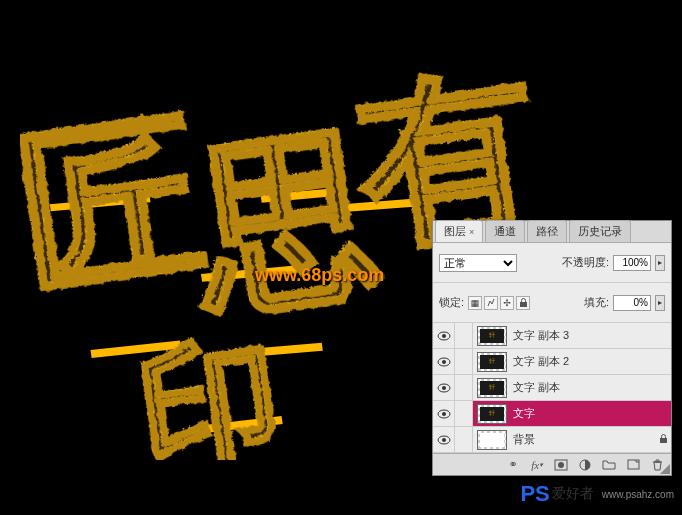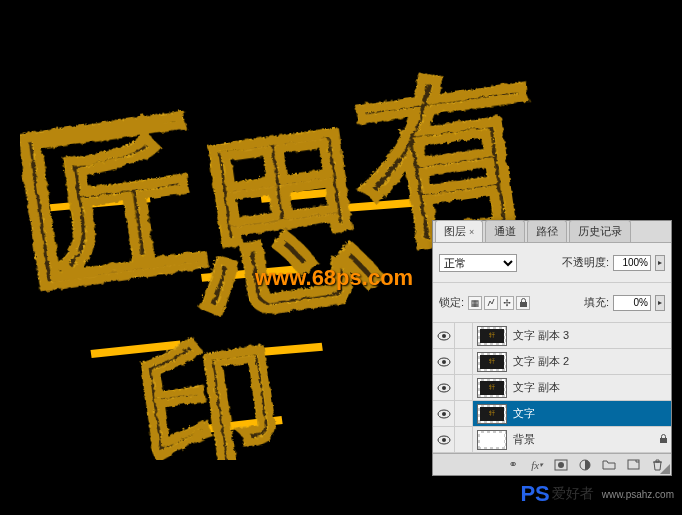--- a/index.html
+++ b/index.html
@@ -2,41 +2,41 @@
 <html><head>
 <meta charset="utf-8">
 <style>
 *{margin:0;padding:0;box-sizing:border-box;font-family:"Microsoft YaHei",SimSun,Arial,sans-serif}
 body{width:682px;height:515px;background:#fff;position:relative;overflow:hidden}
 .canvas-area{position:absolute;left:0;top:0;width:682px;height:515px;background:#000}
 .golden-text{position:absolute;left:20px;top:60px;width:560px;height:400px;pointer-events:none}
 .calligraphy{font-family:"STKaiti","KaiTi",serif;font-size:180px;font-weight:bold;fill:none;stroke:#b8860b;stroke-width:3;filter:url(#rough)}
 .calligraphy2{font-family:"STKaiti","KaiTi",serif;font-size:180px;font-weight:bold;fill:#3a2a0a;stroke:#d4a017;stroke-width:2;filter:url(#rough2)}
 .shadow-line{fill:#ffb800}
-.watermark1{position:absolute;left:255px;top:265px;color:#ff8c00;font-size:22px;font-weight:bold;font-family:Arial;text-shadow:1px 1px 2px #000}
+.watermark1{position:absolute;left:255px;top:265px;color:#ff8c00;font-size:18px;font-weight:bold;font-family:Arial;text-shadow:1px 1px 2px #000}
 .watermark2{position:absolute;right:8px;bottom:8px;display:flex;align-items:center;gap:2px}
 .watermark2 .ps{color:#2563eb;font-size:22px;font-weight:bold;font-family:Arial}
 .watermark2 .cn{color:#333;font-size:14px}
 .watermark2 .url{color:#888;font-size:10px;margin-left:6px}
 .layers-panel{position:absolute;right:10px;top:220px;width:240px;background:#ececec;border:1px solid #888;box-shadow:2px 2px 6px rgba(0,0,0,.4);font-size:11px;color:#333}
 .panel-tabs{display:flex;background:#d9d9d9;border-bottom:1px solid #aaa;height:22px;align-items:flex-end}
 .panel-tab{padding:3px 8px;border:1px solid #aaa;border-bottom:none;margin-left:2px;background:#d0d0d0;border-radius:3px 3px 0 0;cursor:pointer;font-size:11px}
 .panel-tab.active{background:#ececec}
 .panel-tab .x{margin-left:3px;color:#666;font-size:9px}
 .panel-row{display:flex;align-items:center;padding:3px 6px;gap:4px;border-bottom:1px solid #ccc;height:40px}
 .panel-row select{font-size:11px;height:18px;border:1px solid #999;background:#fff}
 .blend-mode{width:78px}
 .panel-row .lbl{font-size:11px}
 .opacity-input,.fill-input{width:38px;height:16px;border:1px solid #999;font-size:10px;text-align:right;padding-right:2px;background:#fff}
 .dd-arrow{width:10px;height:16px;border:1px solid #999;background:#e0e0e0;font-size:8px;text-align:center;line-height:14px;cursor:pointer}
 .lock-icons{display:flex;gap:2px;align-items:center}
 .lock-icon{width:14px;height:14px;border:1px solid #aaa;background:#f5f5f5;display:flex;align-items:center;justify-content:center;font-size:9px}
 .layer-list{max-height:180px;overflow:auto}
 .layer-row{display:flex;align-items:center;height:26px;border-bottom:1px solid #ccc;background:#ececec}
-.layer-row.selected{background:#0369a1;color:#fff}
+.layer-row.selected{background:#be185d;color:#fff}
 .layer-row.hidden-layer{color:#999}
 .eye-col{width:22px;height:100%;border-right:1px solid #ccc;display:flex;align-items:center;justify-content:center;cursor:pointer}
 .eye-icon{width:14px;height:10px}
 .link-col{width:18px;border-right:1px solid #ccc;height:100%}
 .thumb{width:30px;height:20px;border:1px solid #666;margin:0 4px;background:#fff;background-image:linear-gradient(45deg,#ccc 25%,transparent 25%,transparent 75%,#ccc 75%),linear-gradient(45deg,#ccc 25%,transparent 25%,transparent 75%,#ccc 75%);background-size:6px 6px;background-position:0 0,3px 3px;position:relative;flex-shrink:0}
 .thumb-inner{position:absolute;inset:2px;background:#1a1a1a;display:flex;align-items:center;justify-content:center;font-size:6px;color:#b8860b}
 .thumb-bg .thumb-inner{background:#fff}
 .layer-name{font-size:11px;flex:1;padding-left:2px}
 .panel-footer{display:flex;justify-content:flex-end;gap:8px;padding:3px 6px;height:22px;align-items:center;border-top:1px solid #aaa;background:#ddd}
 .footer-icon{width:16px;height:14px;display:flex;align-items:center;justify-content:center;color:#555;cursor:pointer;font-size:11px}

